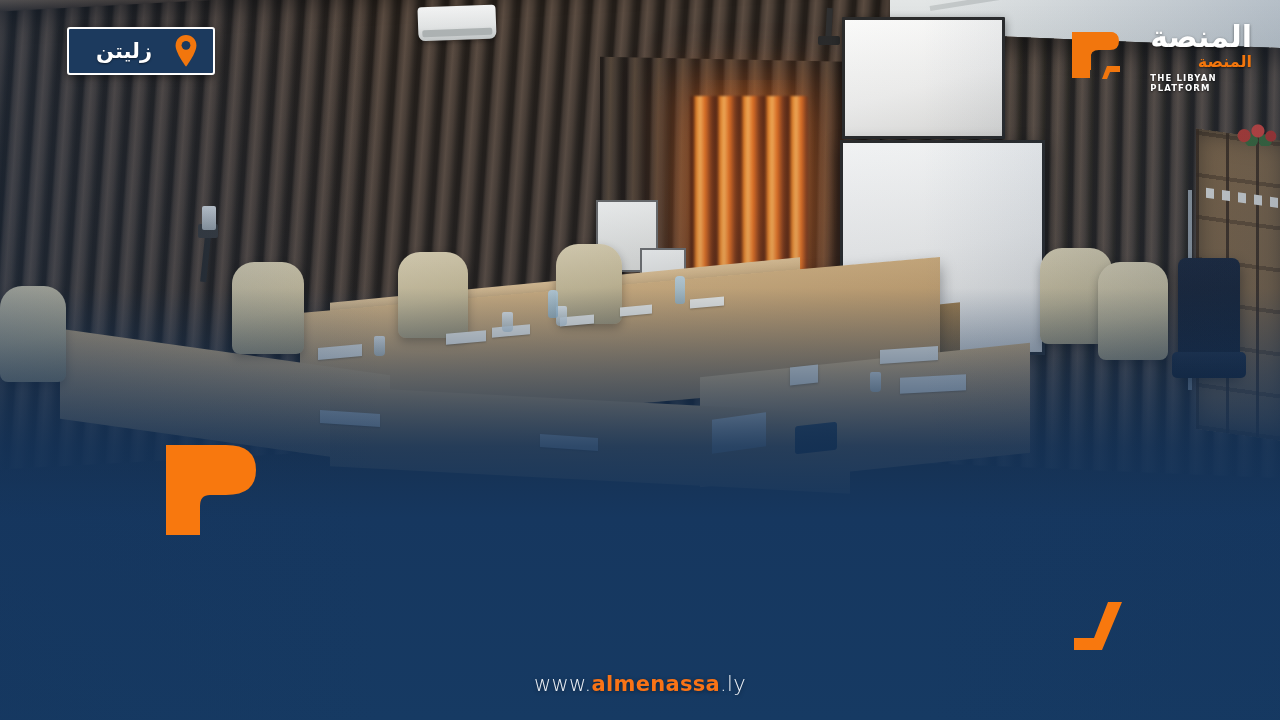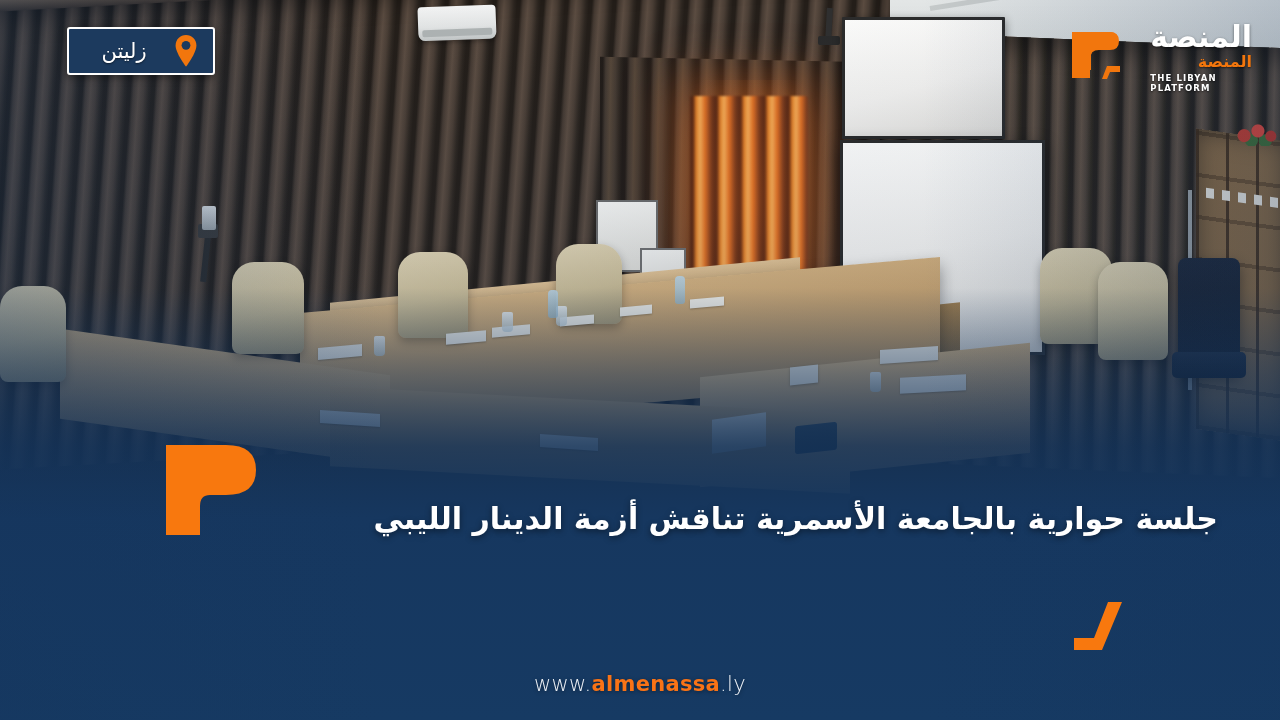--- a/index.html
+++ b/index.html
@@ -292,21 +292,21 @@
     background:#1c3a5e;
     border:2px solid #ffffff;
     border-radius:3px;
     display:flex; align-items:center;
     padding:0 14px 0 10px;
     box-shadow:0 2px 8px rgba(0,0,0,.45);
   }
   .pin-icon{ width:26px; height:34px; flex:0 0 26px; }
   .loc-text{
     flex:1; text-align:center;
-    color:#ffffff; font-size:21px; font-weight:normal;
+    color:#ffffff; font-size:21px; font-weight:bold;
     letter-spacing:.5px;
     text-shadow:0 1px 2px rgba(0,0,0,.5);
     padding-right:4px;
   }
 
   
   .logo{
     position:absolute; right:28px; top:18px;
     display:flex; align-items:flex-start; gap:20px;
   }
@@ -565,20 +565,19 @@
   </div>
 
   <svg class="bracket-big" viewBox="0 0 92 94">
     <path d="M2 2 H62 q30 0 30 25 t-30 25 H46 q-10 0 -10 11 V92 H2 Z" fill="#F8780E"></path>
   </svg>
   <svg class="bracket-small" viewBox="0 0 60 52">
     <path d="M50 2 L36 2 L22 38 L2 38 L2 50 L30 50 Z" fill="#F8780E"></path>
   </svg>
 
   <div class="headline">
-    <span class="l1">جلسة حوارية بالجامعة الأسمرية تناقش أزمة الدينار الليبي</span>
   </div>
 
   <div class="site-url">
     <span>www.</span><b>almenassa</b><span>.ly</span>
   </div>
 
 </div>
 
 </body></html>

